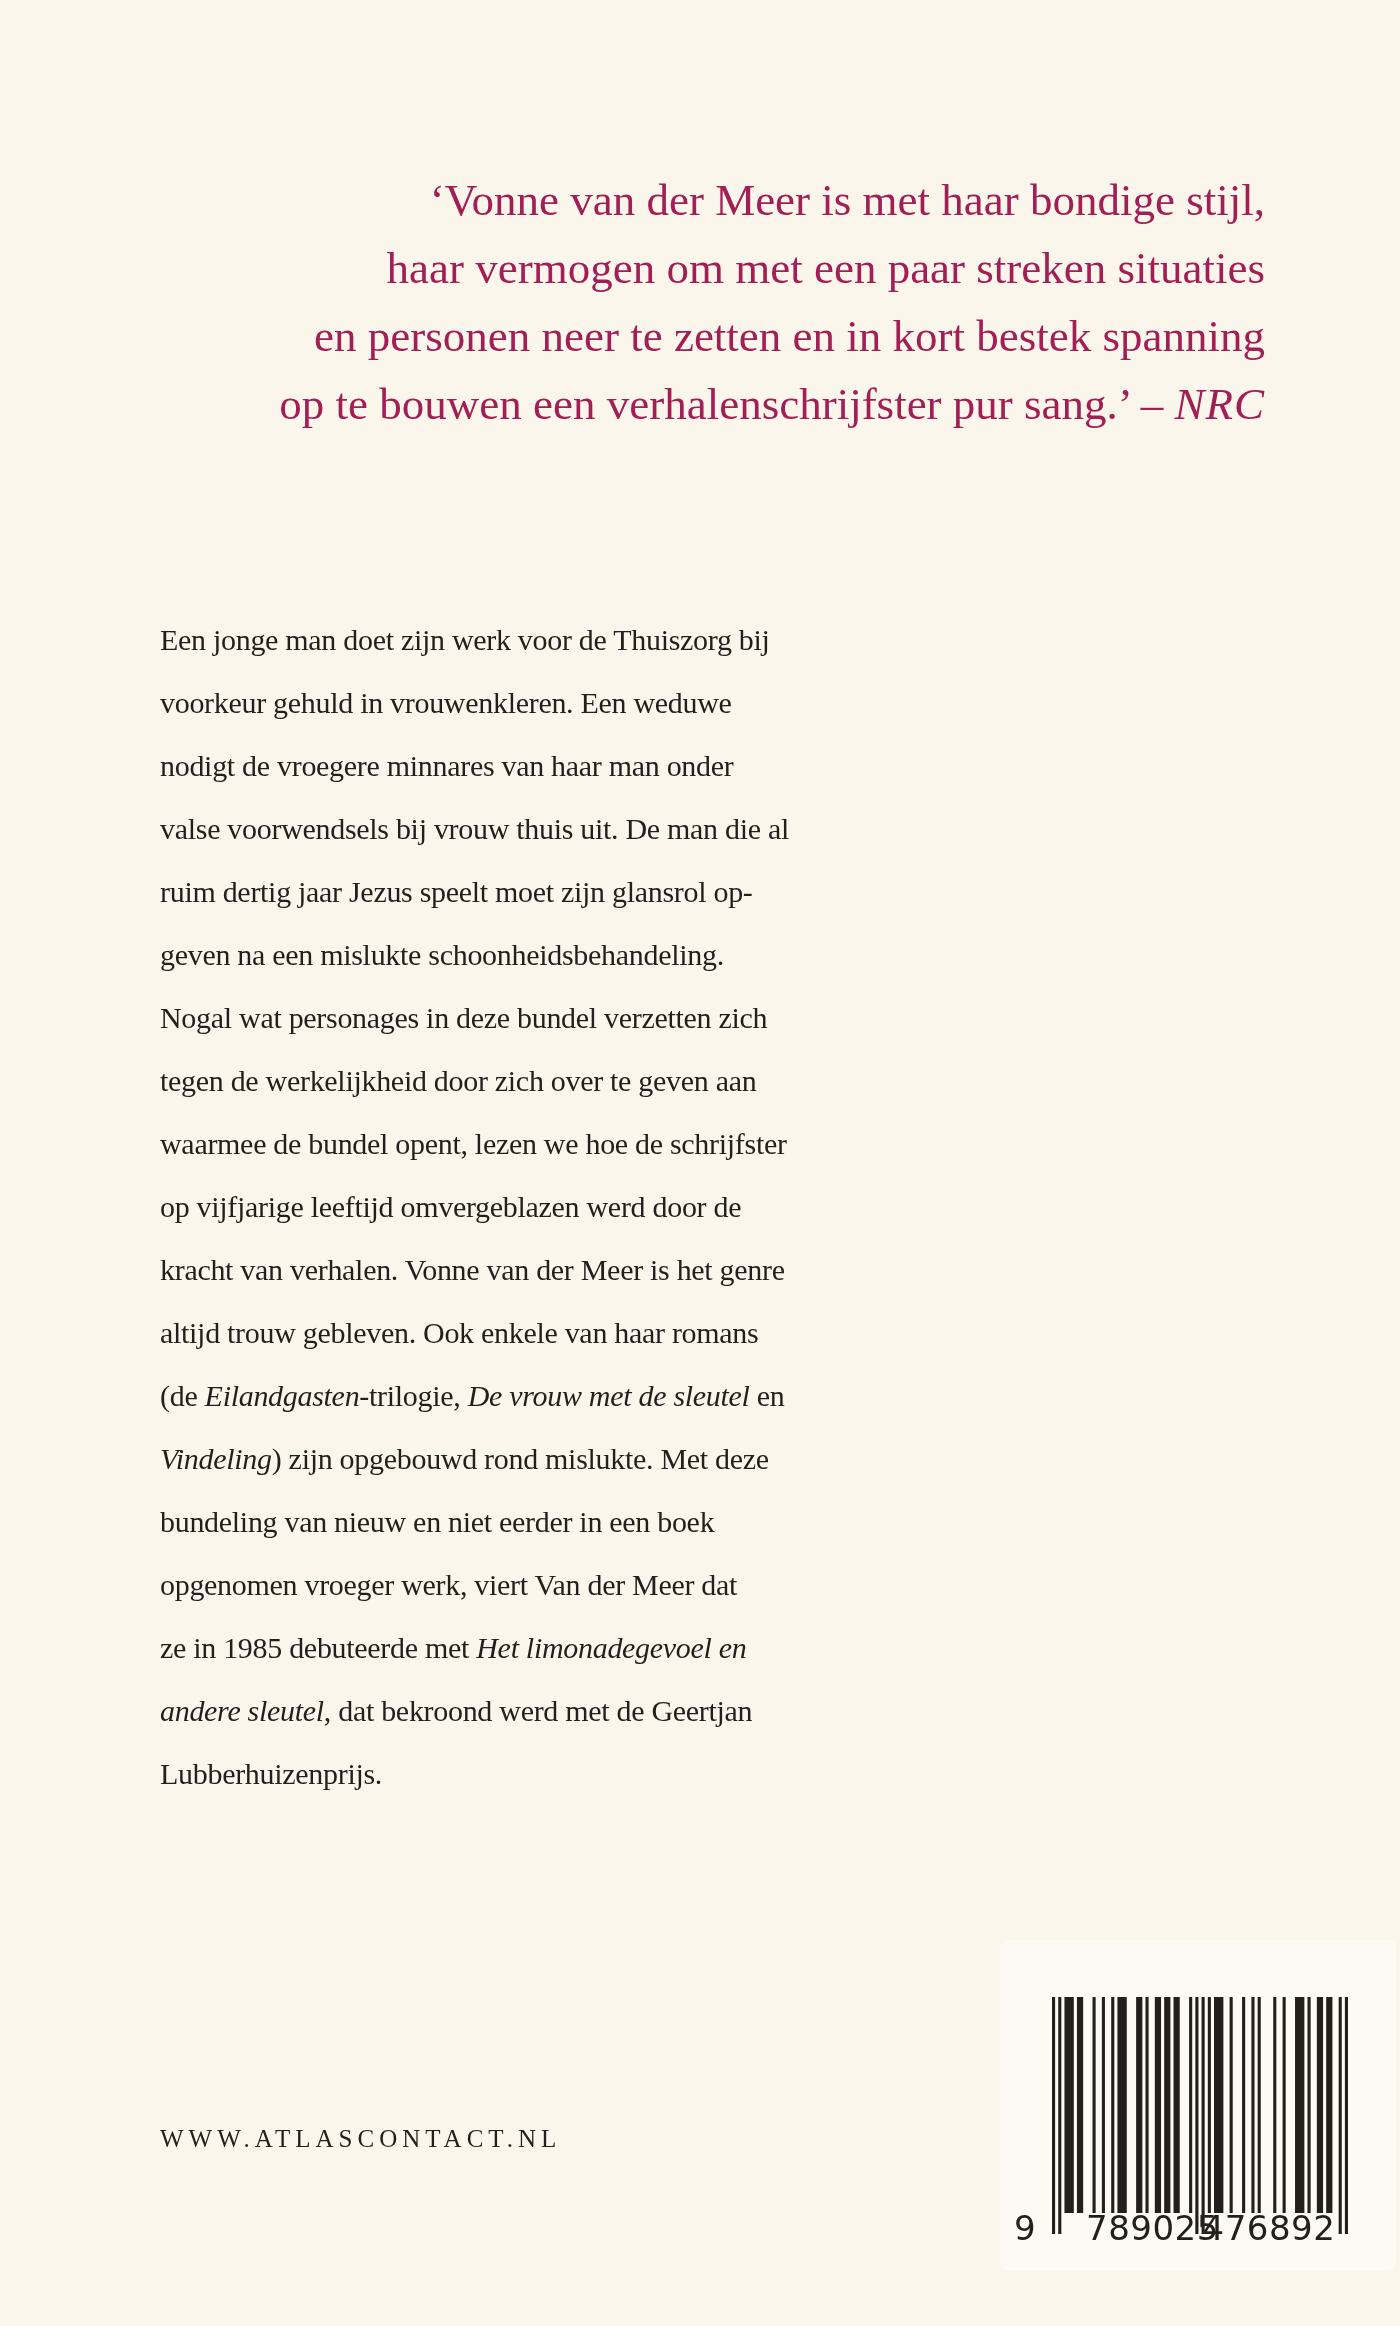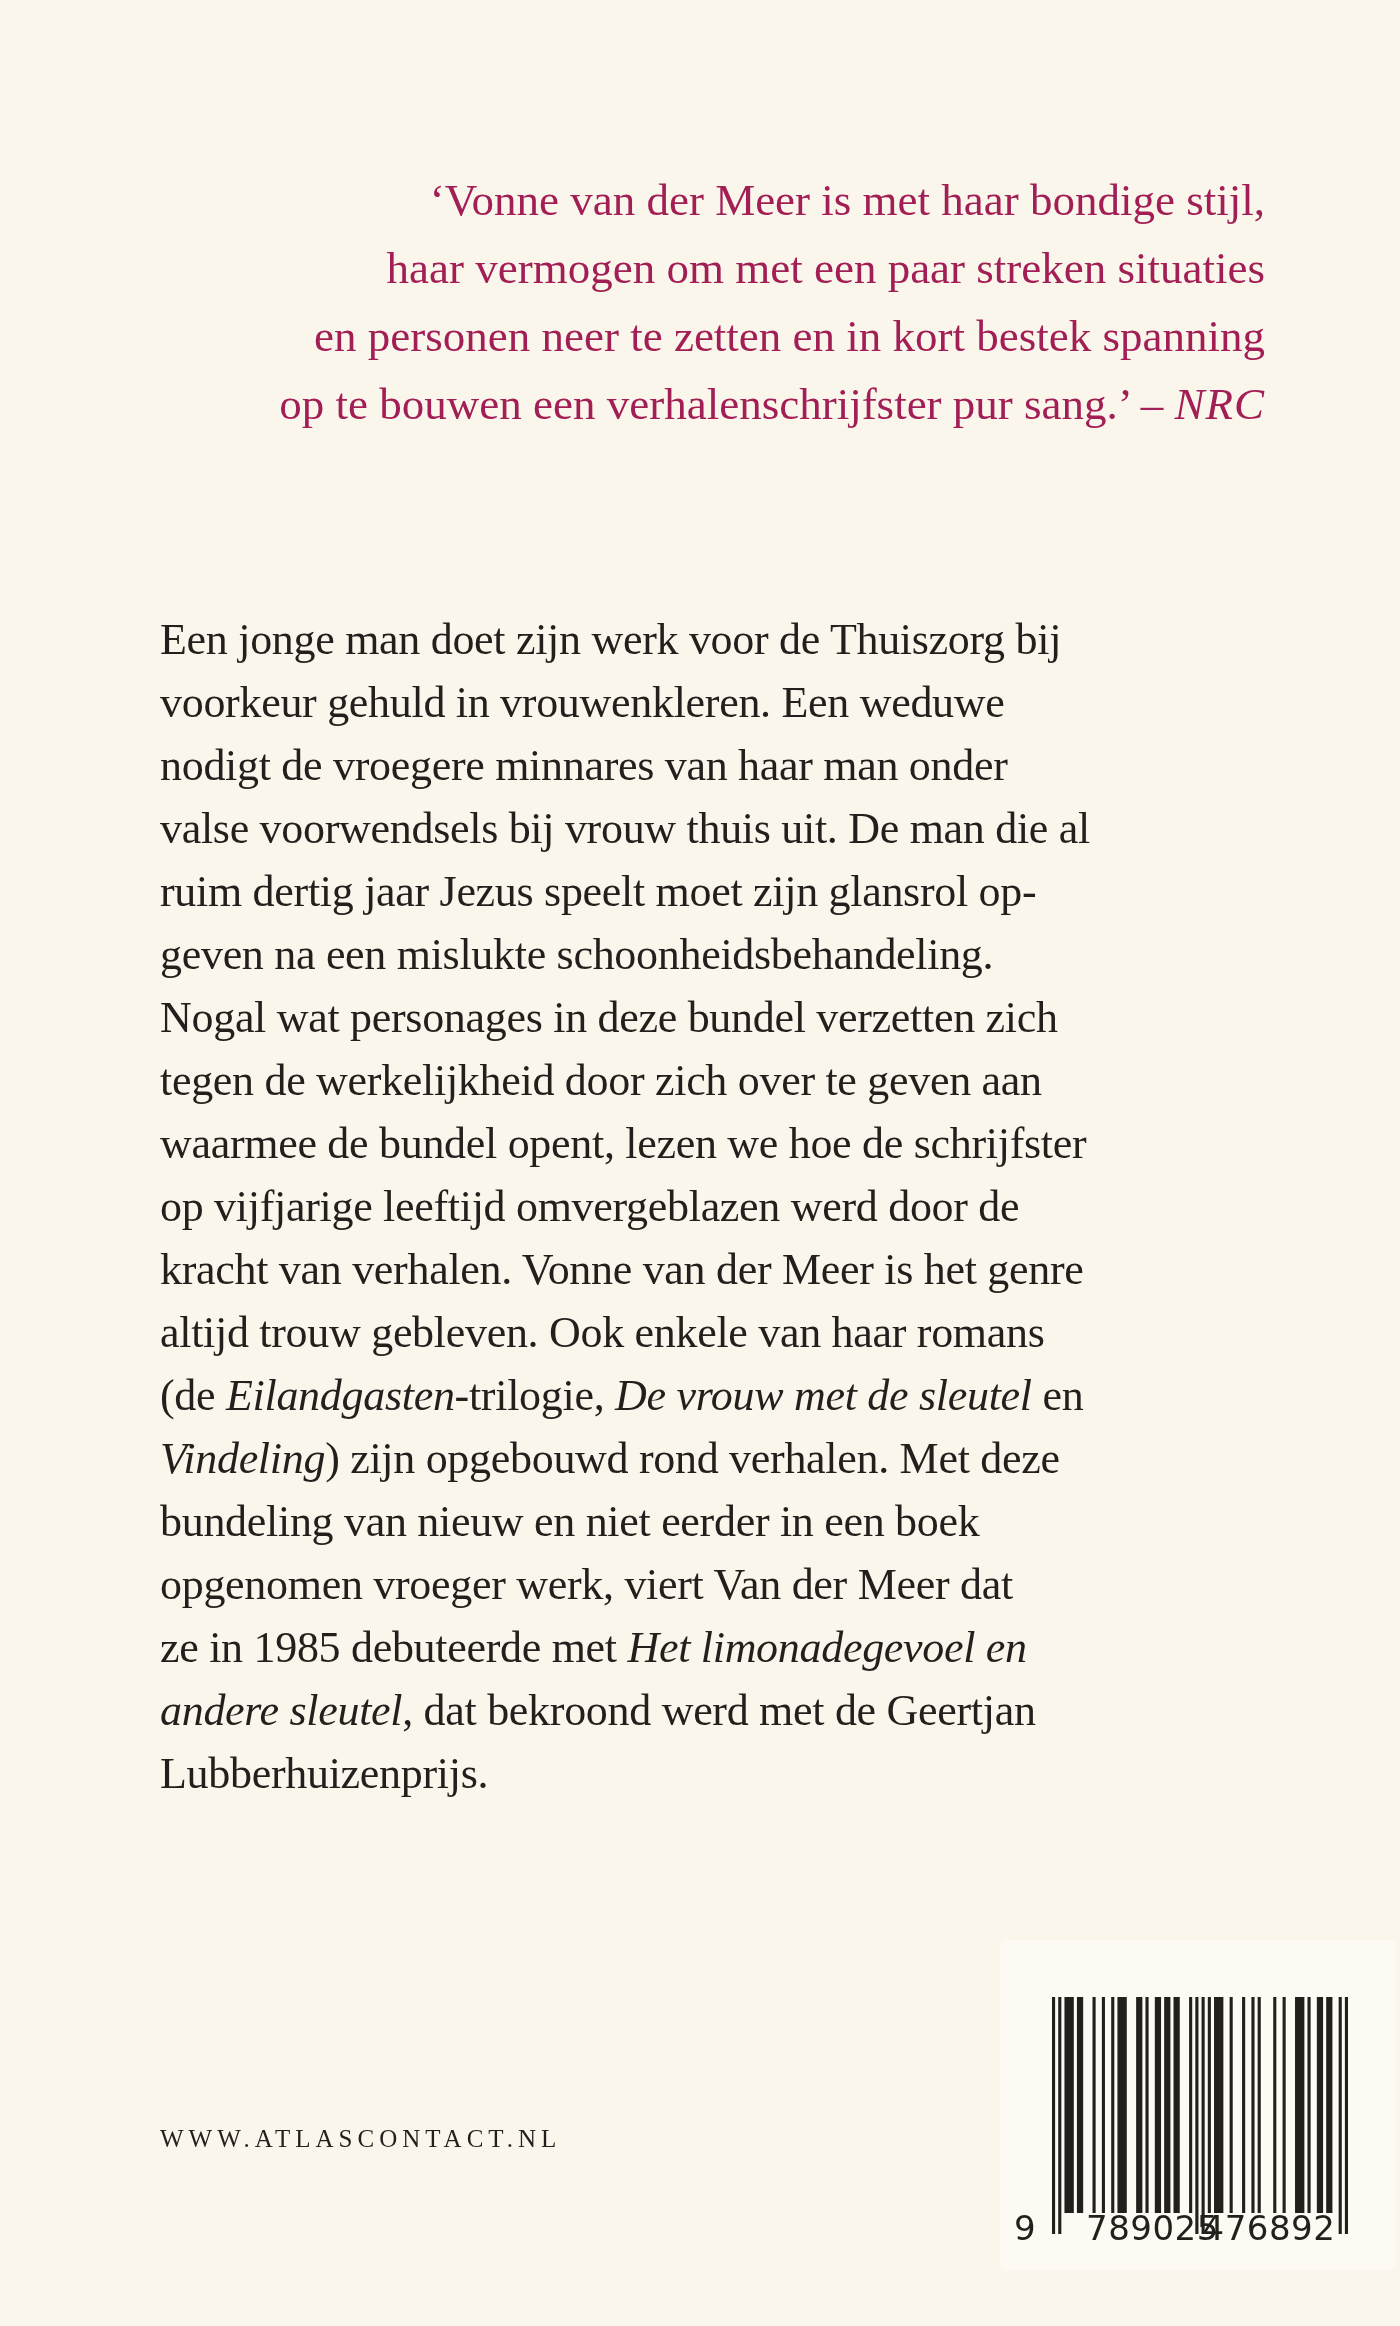--- a/index.html
+++ b/index.html
@@ -14,21 +14,21 @@
   }
   .quote {
     position:absolute; top:166px; left:105px; width:1160px;
     text-align:right;
     font-size:45px; line-height:68px;
     color:var(--quote,#a21f55);
   }
   .quote .line { white-space:nowrap; }
   .body-text {
     position:absolute; top:608px; left:160px;
-    font-size:44px; line-height:63px;
+    font-size:30px; line-height:63px;
     letter-spacing:-0.3px;
   }
   .body-text .line { white-space:nowrap; }
   .i { font-style:italic; }
   .nrc { font-style:italic; letter-spacing:1px; }
   .footer {
     position:absolute; left:160px; top:2112px;
     font-size:25px; line-height:54px; letter-spacing:5px;
     color:var(--ink,#221f1c);
   }
@@ -69,21 +69,21 @@
       <div class="line"><span>valse voorwendsels bij vrouw thuis uit. De man die al</span></div>
       <div class="line"><span>ruim dertig jaar Jezus speelt moet zijn glansrol op-</span></div>
       <div class="line"><span>geven na een mislukte schoonheidsbehandeling.</span></div>
       <div class="line"><span>Nogal wat personages in deze bundel verzetten zich</span></div>
       <div class="line"><span>tegen de werkelijkheid door zich over te geven aan</span></div>
       <div class="line"><span>waarmee de bundel opent, lezen we hoe de schrijfster</span></div>
       <div class="line"><span>op vijfjarige leeftijd omvergeblazen werd door de</span></div>
       <div class="line"><span>kracht van verhalen. Vonne van der Meer is het genre</span></div>
       <div class="line"><span>altijd trouw gebleven. Ook enkele van haar romans</span></div>
       <div class="line"><span>(de </span><span class="i">Eilandgasten</span><span>-trilogie, </span><span class="i">De vrouw met de sleutel</span><span> en</span></div>
-      <div class="line"><span class="i">Vindeling</span><span>) zijn opgebouwd rond verhalen. Met deze</span></div>
+      <div class="line"><span class="i">Vindeling</span><span>) zijn opgebouwd rond mislukte. Met deze</span></div>
       <div class="line"><span>bundeling van nieuw en niet eerder in een boek</span></div>
       <div class="line"><span>opgenomen vroeger werk, viert Van der Meer dat</span></div>
       <div class="line"><span>ze in 1985 debuteerde met </span><span class="i">Het limonadegevoel en</span></div>
       <div class="line"><span class="i">andere sleutel</span><span>, dat bekroond werd met de Geertjan</span></div>
       <div class="line"><span>Lubberhuizenprijs.</span></div>
     </div>
 
   <div class="footer">
     <div>WWW.ATLASCONTACT.NL</div>
   </div>

